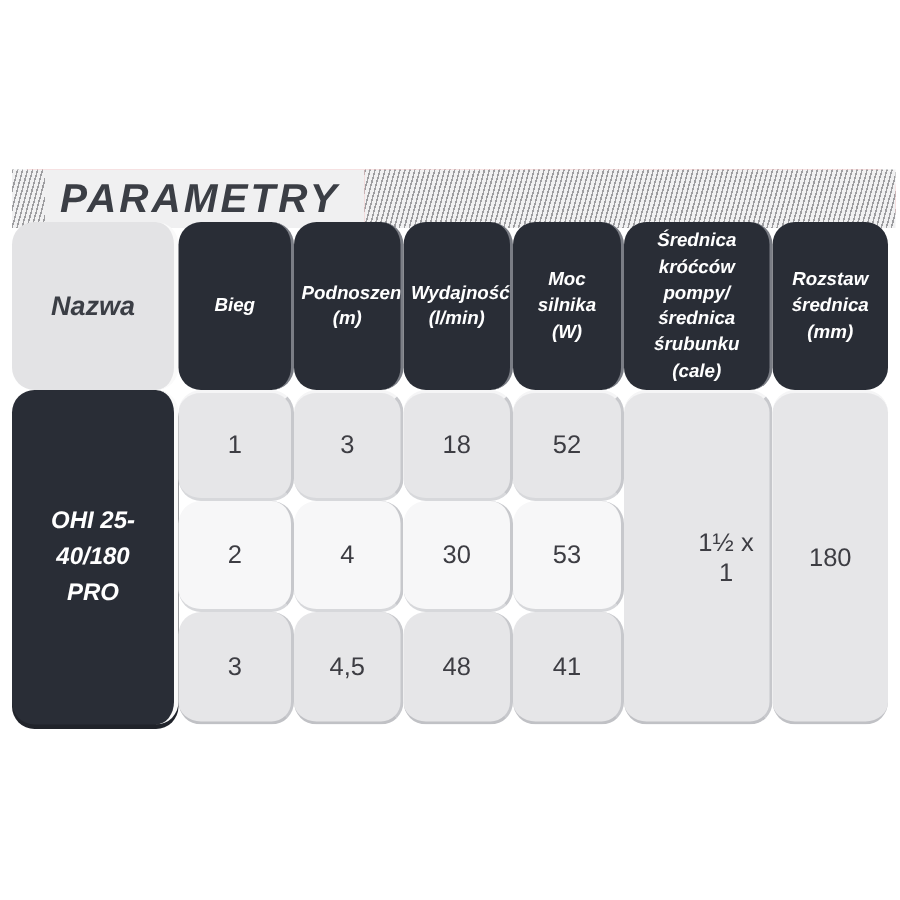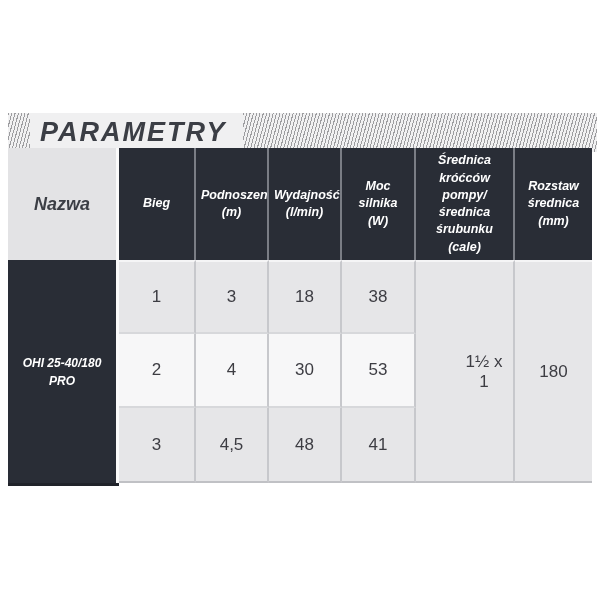--- a/index.html
+++ b/index.html
@@ -30,41 +30,42 @@
   }
 
   
   table.params{
     position:absolute;left:8px;top:148px;width:584px;
     border-collapse:separate;border-spacing:0;table-layout:fixed;
   }
   table.params th, table.params td{
     box-sizing:border-box;padding:0 5px;text-align:center;vertical-align:middle;
     overflow:hidden;
+    border-radius:15px;
   }
   .pre{white-space:pre-line;}
 
   
   tr.head th{height:112px;}
   th.dark{
     background:#292d36;color:#ffffff;
     font-style:italic;font-weight:bold;font-size:12.5px;line-height:1.38;
     border-right:2px solid #7a7d85;
   }
   th.dark:last-child{border-right:none;}
   th.name-head{
     background:#e3e3e5;color:#3b3e45;
     font-style:italic;font-weight:bold;font-size:18px;
     border-right:3px solid #fafafa;
   }
 
   
   td.name-cell{
     background:#292d36;color:#ffffff;
-    font-style:italic;font-weight:bold;font-size:12px;line-height:1.5;
+    font-style:italic;font-weight:bold;font-size:16px;line-height:1.5;
     border-right:3px solid #fafafa;
     box-shadow:0 3px 0 #20232a;
   }
 
   
   td.data{
     font-size:17px;color:#3d3d43;
     border-right:2px solid #c7c8cc;
     border-bottom:2px solid #d7d8db;
     height:74px;
@@ -122,21 +123,21 @@
         <th class="dark pre">Rozstaw
 średnica
 (mm)</th>
       </tr>
       <tr class="r1">
         <td class="name-cell pre" rowspan="3">OHI 25-40/180
 PRO</td>
         <td class="data">1</td>
         <td class="data">3</td>
         <td class="data">18</td>
-        <td class="data">38</td>
+        <td class="data">52</td>
         <td class="span-cell mid" rowspan="3">1½ x 1</td>
         <td class="span-cell" rowspan="3">180</td>
       </tr>
       <tr class="r2">
         <td class="data">2</td>
         <td class="data">4</td>
         <td class="data">30</td>
         <td class="data">53</td>
       </tr>
       <tr class="r3">

